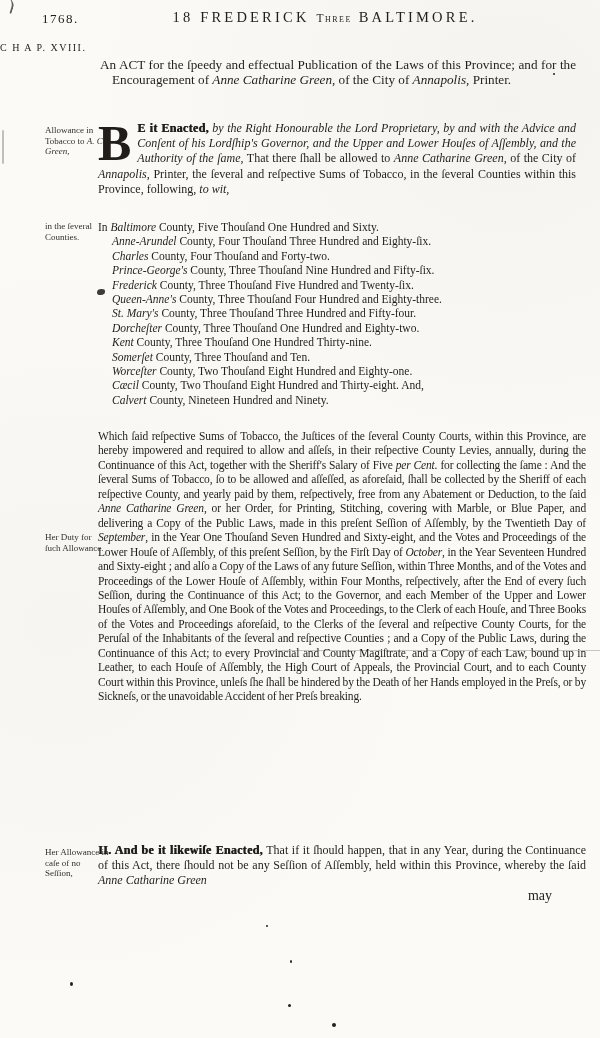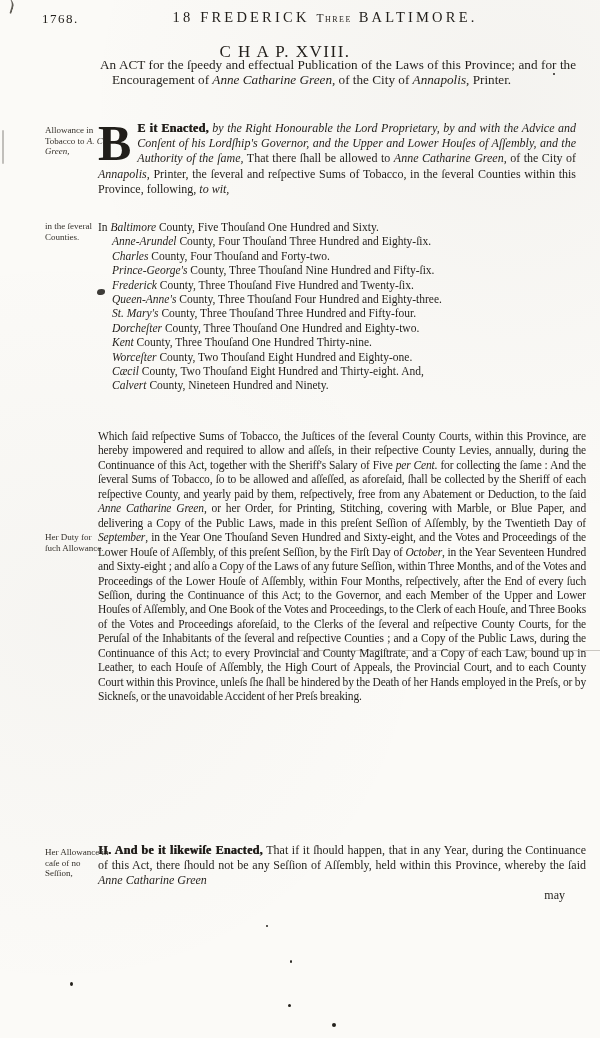--- a/index.html
+++ b/index.html
@@ -13,37 +13,37 @@
   }
   #page{position:absolute;inset:0;
     background:
       radial-gradient(circle at 85% 10%, rgba(120,115,105,0.05), transparent 40%),
       radial-gradient(circle at 10% 60%, rgba(120,115,105,0.04), transparent 45%),
       #fbfaf7;
   }
   
   #year{position:absolute;left:42px;top:11px;font-size:13px;letter-spacing:1.5px;}
   #running-header{position:absolute;left:90px;right:40px;top:9px;text-align:center;font-size:14.5px;white-space:nowrap;}
-  #chap{position:absolute;left:0;right:30px;top:42px;text-align:center;font-size:17px;letter-spacing:1.5px;}
+  #chap{position:absolute;left:0;right:30px;top:42px;text-align:left;font-size:10px;letter-spacing:1.5px;}
   #act-title{position:absolute;left:112px;top:57px;width:464px;font-size:13.2px;line-height:15.4px;text-indent:-12px;text-align:justify;}
   
   .margin-note{position:absolute;left:45px;width:64px;font-size:9px;line-height:10.5px;color:#34302a;}
   #note-1{top:125px;}
   #note-2{top:221px;}
   #note-3{top:532px;}
   #note-4{top:847px;}
   
   #enacting{position:absolute;left:98px;top:121px;width:478px;font-size:12px;line-height:15.2px;text-align:justify;}
   .dropcap{float:left;font-size:50px;line-height:41px;font-weight:bold;padding:2px 6px 0 0;letter-spacing:0;}
   #counties{position:absolute;left:112px;top:220px;width:470px;font-size:11.5px;}
   .county-line{line-height:14.4px;white-space:nowrap;}
   .county-line.first{text-indent:-14px;}
   #assessment{position:absolute;left:98px;top:429px;width:488px;font-size:11.5px;line-height:14.45px;text-align:justify;letter-spacing:-0.15px;word-spacing:-0.4px;}
   #section2{position:absolute;left:98px;top:843px;width:488px;font-size:12px;line-height:14.8px;text-align:justify;}
-  #catchword{position:absolute;right:35px;top:888px;font-size:12px;}
+  #catchword{position:absolute;right:48px;top:888px;font-size:14px;}
   
   .seg-i{font-style:italic;}
   .seg-bl{font-weight:bold;text-shadow:0.5px 0 0 currentColor;letter-spacing:0.3px;}
   .seg-caps{letter-spacing:3.2px;}
   .seg-lord{font-variant:small-caps;font-size:11.5px;letter-spacing:1.5px;}
   
   .speck{position:absolute;background:#24211c;border-radius:50%;}
   #squiggle{position:absolute;left:-2px;top:-3px;width:14px;height:15px;border-right:2px solid #3a362f;border-radius:0 60% 0 60%;transform:rotate(18deg);opacity:.8;background:transparent;}
   #edge-tick{position:absolute;left:2px;top:130px;width:2px;height:34px;background:#55504a;opacity:.35;border-radius:1px;}
   #scanline{position:absolute;left:268px;top:650px;width:332px;height:1px;background:#8e897f;opacity:.45;}
@@ -80,20 +80,21 @@
   <div id="counties">
     <div class="county-line first"><span>In </span><span class="seg-i">Baltimore</span><span> County, Five Thouſand One Hundred and Sixty.</span></div>
     <div class="county-line"><span class="seg-i">Anne-Arundel</span><span> County, Four Thouſand Three Hundred and Eighty-ſix.</span></div>
     <div class="county-line"><span class="seg-i">Charles</span><span> County, Four Thouſand and Forty-two.</span></div>
     <div class="county-line"><span class="seg-i">Prince-George's</span><span> County, Three Thouſand Nine Hundred and Fifty-ſix.</span></div>
     <div class="county-line"><span class="seg-i">Frederick</span><span> County, Three Thouſand Five Hundred and Twenty-ſix.</span></div>
     <div class="county-line"><span class="seg-i">Queen-Anne's</span><span> County, Three Thouſand Four Hundred and Eighty-three.</span></div>
     <div class="county-line"><span class="seg-i">St. Mary's</span><span> County, Three Thouſand Three Hundred and Fifty-four.</span></div>
     <div class="county-line"><span class="seg-i">Dorcheſter</span><span> County, Three Thouſand One Hundred and Eighty-two.</span></div>
     <div class="county-line"><span class="seg-i">Kent</span><span> County, Three Thouſand One Hundred Thirty-nine.</span></div>
+    <div class="county-line"><span class="seg-i">Somerſet</span><span> County, Three Thouſand and Ten.</span></div>
     <div class="county-line"><span class="seg-i">Worceſter</span><span> County, Two Thouſand Eight Hundred and Eighty-one.</span></div>
     <div class="county-line"><span class="seg-i">Cæcil</span><span> County, Two Thouſand Eight Hundred and Thirty-eight.   And,</span></div>
     <div class="county-line"><span class="seg-i">Calvert</span><span> County, Nineteen Hundred and Ninety.</span></div>
   </div>
 
   <div id="assessment"><span>Which ſaid reſpective Sums of Tobacco, the Juſtices of the ſeveral County Courts, within this Province, are hereby impowered and required to allow and aſſeſs, in their reſpective County Levies, annually, during the Continuance of this Act, together with the Sheriff's Salary of Five </span><span class="seg-i">per Cent.</span><span> for collecting the ſame : And the ſeveral Sums of Tobacco, ſo to be allowed and aſſeſſed, as aforeſaid, ſhall be collected by the Sheriff of each reſpective County, and yearly paid by them, reſpectively, free from any Abatement or Deduction, to the ſaid </span><span class="seg-i">Anne Catharine Green</span><span>, or her Order, for Printing, Stitching, covering with Marble, or Blue Paper, and delivering a Copy of the Public Laws, made in this preſent Seſſion of Aſſembly, by the Twentieth Day of </span><span class="seg-i">September</span><span>, in the Year One Thouſand Seven Hundred and Sixty-eight, and the Votes and Proceedings of the Lower Houſe of Aſſembly, of this preſent Seſſion, by the Firſt Day of </span><span class="seg-i">October</span><span>, in the Year Seventeen Hundred and Sixty-eight ; and alſo a Copy of the Laws of any future Seſſion, within Three Months, and of the Votes and Proceedings of the Lower Houſe of Aſſembly, within Four Months, reſpectively, after the End of every ſuch Seſſion, during the Continuance of this Act; to the Governor, and each Member of the Upper and Lower Houſes of Aſſembly, and One Book of the Votes and Proceedings, to the Clerk of each Houſe, and Three Books of the Votes and Proceedings aforeſaid, to the Clerks of the ſeveral and reſpective County Courts, for the Peruſal of the Inhabitants of the ſeveral and reſpective Counties ; and a Copy of the Public Laws, during the Continuance of this Act; to every Provincial and County Magiſtrate, and a Copy of each Law, bound up in Leather, to each Houſe of Aſſembly, the High Court of Appeals, the Provincial Court, and to each County Court within this Province, unleſs ſhe ſhall be hindered by the Death of her Hands employed in the Preſs, or by Sickneſs, or the unavoidable Accident of her Preſs breaking.</span></div>
 
   <div id="section2"><span class="seg-bl">II. And be it likewiſe Enacted,</span><span> That if it ſhould happen, that in any Year, during the Continuance of this Act, there ſhould not be any Seſſion of Aſſembly, held within this Province, whereby the ſaid </span><span class="seg-i">Anne Catharine Green</span></div>
   <div id="catchword">may</div>
 

